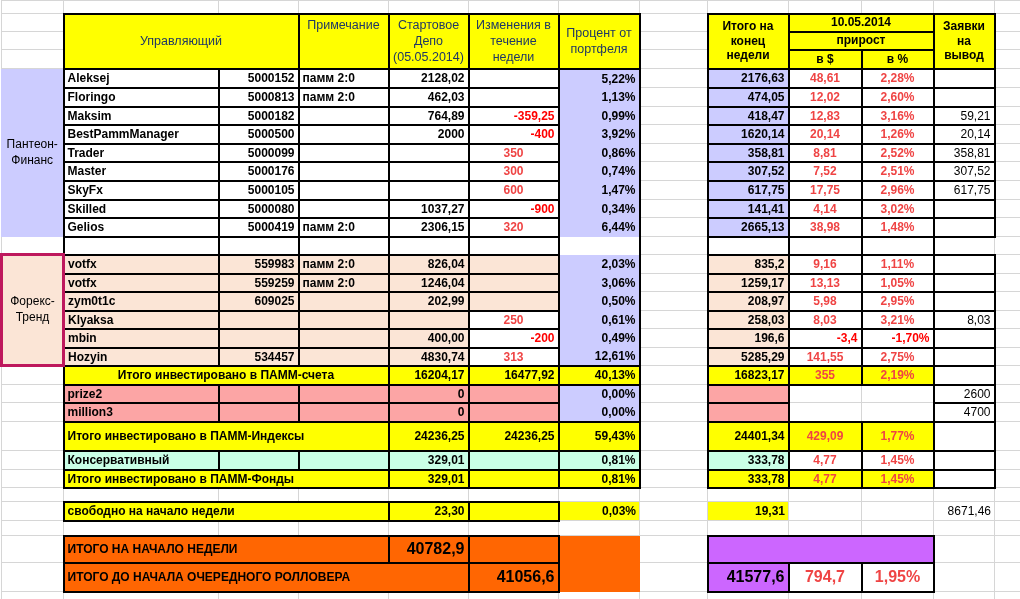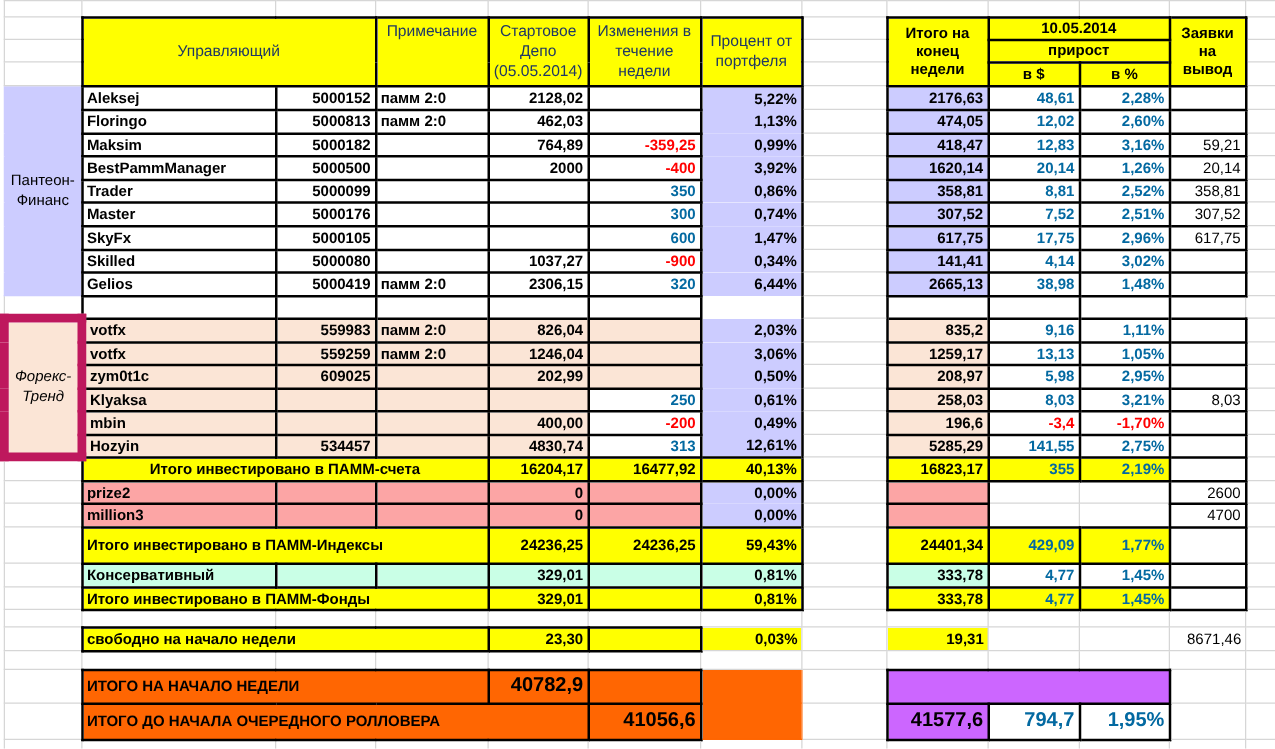--- a/index.html
+++ b/index.html
@@ -16,30 +16,30 @@
   .lav{background:#CCCCFF;}
   .pch{background:#FBE5D6;}
   .grn{background:#fca5a5;}
   .cyn{background:#C9FFE6;}
   .org{background:#FF6602;}
   .orgfill{background:#FF6602;border:1px solid #FF6602;}
   .pur{background:#CC66FF;}
   
   .r{text-align:right;}
   .c{text-align:center;}
-  .pos{color:#0369a1;}
+  .pos{color:#ef4444;text-align:center;}
   .neg{color:#FF0000;}
   .big{font-size:16px;}
   .nrm{font-weight:normal;}
   .hd{font-weight:normal;color:#1F3864;text-align:center;vertical-align:middle;white-space:normal;line-height:1.3;font-size:12.5px;}
   .hdb{font-weight:bold;color:#000;text-align:center;vertical-align:middle;white-space:normal;line-height:1.2;}
   .top{vertical-align:top;padding-top:2px;}
   .ga{font-weight:normal;text-align:center;vertical-align:middle;white-space:normal;line-height:1.3;font-size:12px;}
   .ga.lav{border:1px solid #CCCCFF;}
-  .ga.pch{border:7px solid #be185d;font-style:italic;}
+  .ga.pch{border:3px solid #be185d;}
 </style>
 </head>
 <body>
 
 <div class="sheet">
 <table class="grid">
 <colgroup>
 <col style="width:62px">
         <col style="width:155px">
         <col style="width:80px">

